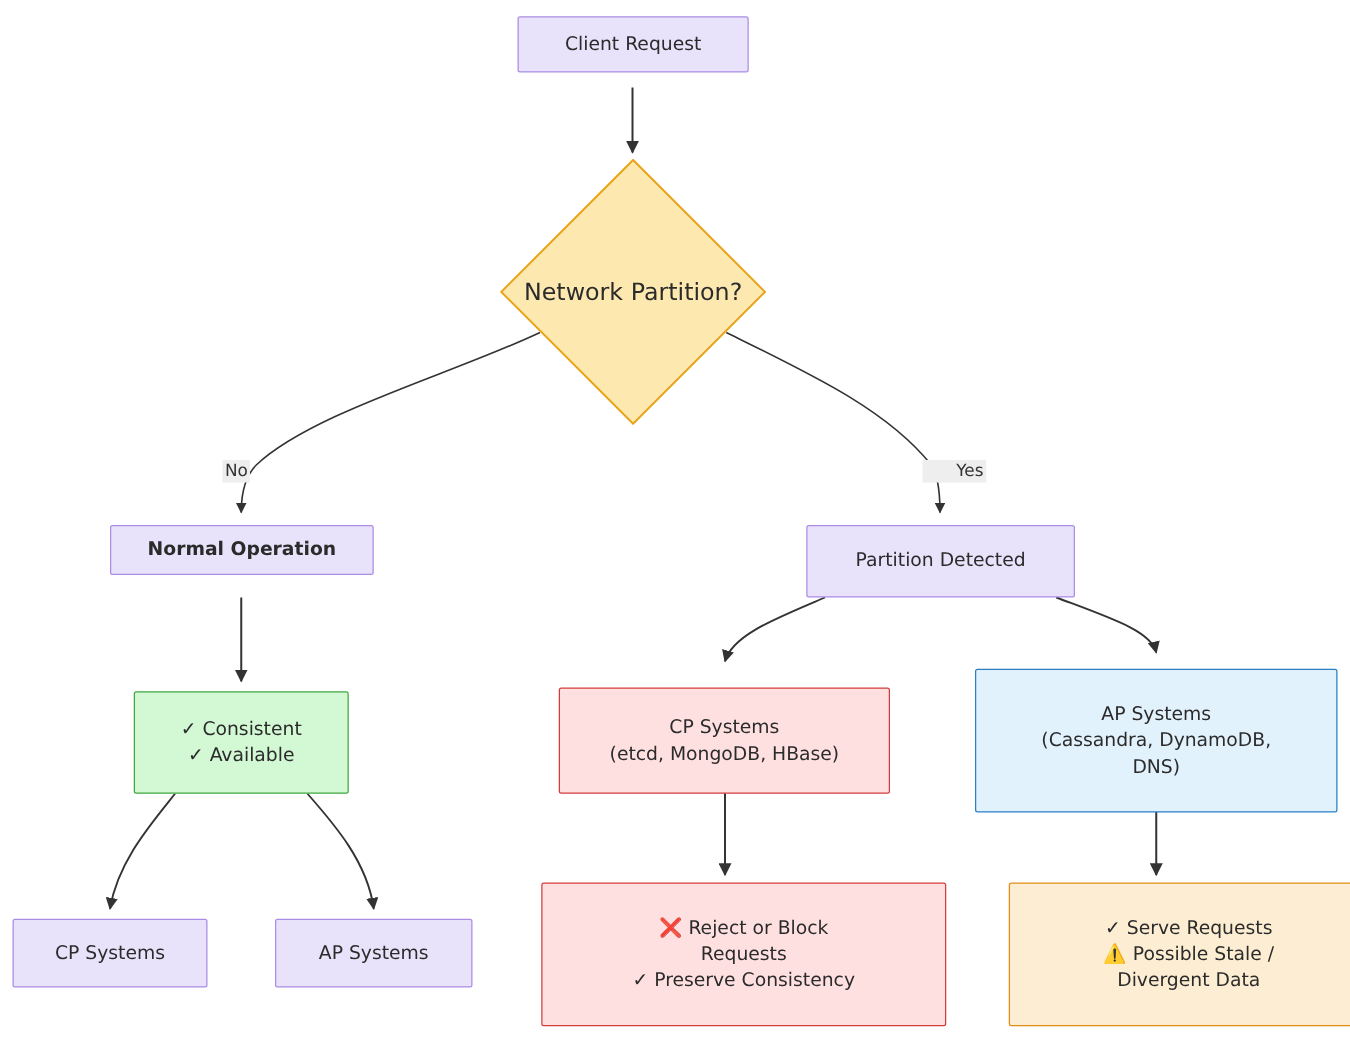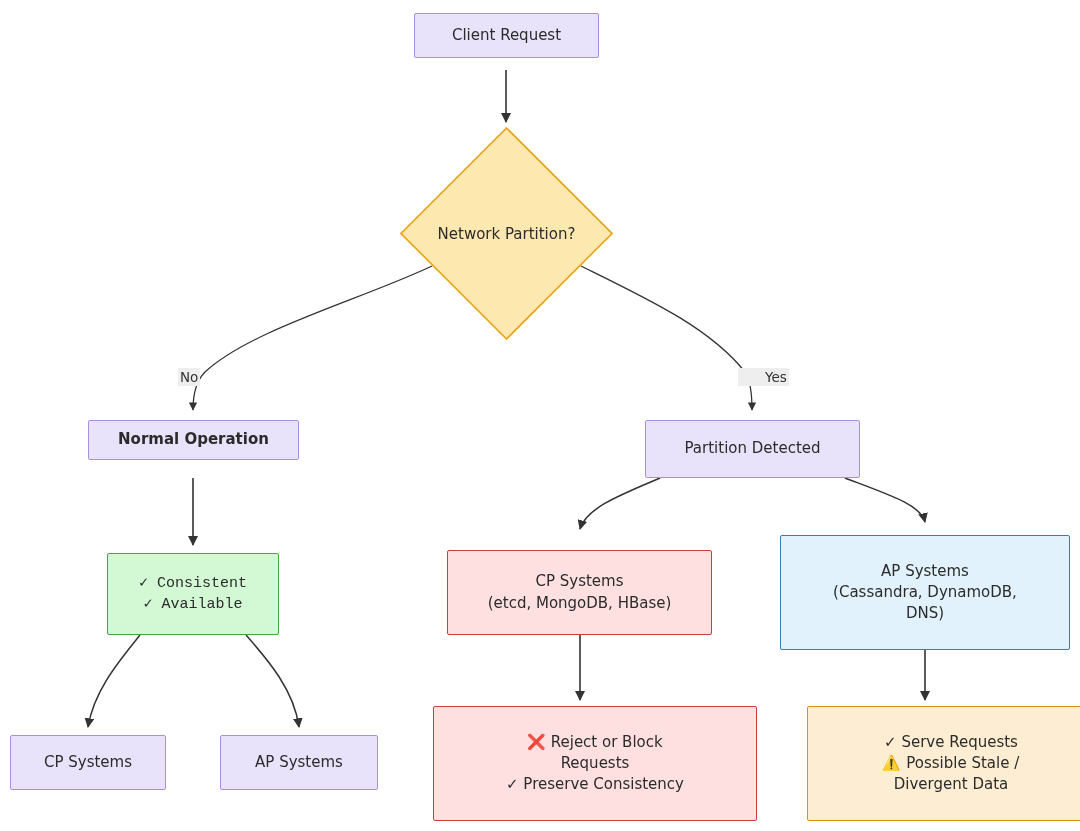--- a/index.html
+++ b/index.html
@@ -53,28 +53,27 @@
   .n-diamond-shape {
     position: absolute;
     left: 0;
     top: 0;
     width: 100%;
     height: 100%;
   }
   .n-diamond-label {
     position: relative;
     z-index: 2;
-    font-size: 15px;
+    font-size: 19px;
     color: #2b2b2b;
     text-align: center;
   }
   .n-green {
     background: #d2f8d4;
     border-color: #3fa83f;
-    font-family: Liberation Mono, monospace;
   }
   .n-red {
     background: #ffe0e1;
     border-color: #d33c3c;
   }
   .n-blue {
     background: #e2f2fd;
     border-color: #2b7fc4;
   }
   .n-orange {

